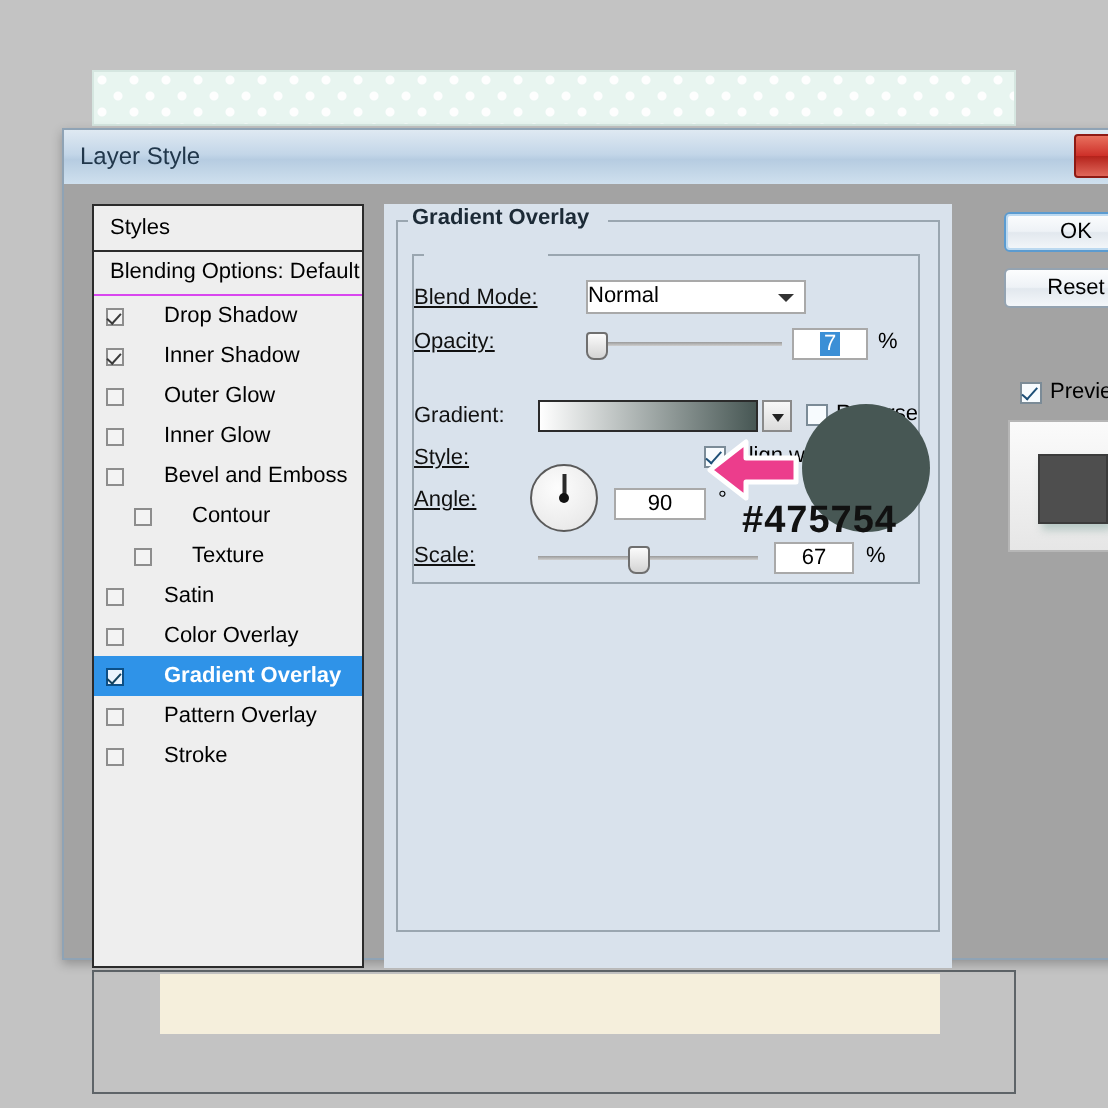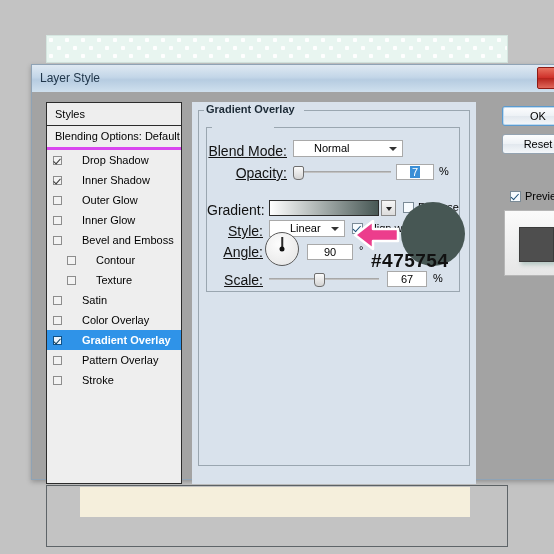--- a/index.html
+++ b/index.html
@@ -74,21 +74,21 @@
     border:1px solid #2b2b2b;
     box-sizing:border-box;
   }
   .sl-header{
     height:22px;line-height:22px;padding-left:8px;
     background:#eeeeee;border-bottom:1px solid #2b2b2b;
     font-size:11px;
   }
   .sl-sub{
     height:21px;line-height:21px;padding-left:8px;
-    background:#eeeeee;border-bottom:3px solid #d946ef;
+    background:#eeeeee;border-bottom:1px solid #d946ef;
     font-size:11px;
   }
   .sl-item{
     height:20px;line-height:20px;padding-left:6px;
     display:flex;align-items:center;gap:20px;
     font-size:11px;
   }
   .sl-item.indent{padding-left:20px;}
   .sl-item.selected{background:#2f93e8;color:#fff;font-weight:bold;}
   .cb{
@@ -124,29 +124,29 @@
   .fs-inner{
     position:absolute;left:14px;top:25px;width:254px;height:165px;
     border:1px solid #9aa6b0;border-top:none;
     box-sizing:border-box;
   }
   .fs-inner-top{
     position:absolute;left:14px;top:25px;width:254px;height:1px;
     background:linear-gradient(to right,#9aa6b0 0,#9aa6b0 6px,transparent 6px,transparent 68px,#9aa6b0 68px,#9aa6b0 100%);
   }
   .lbl{
-    position:absolute;text-align:right;font-size:14px;color:#111;
+    position:absolute;font-size:11px;color:#111;
     white-space:nowrap;
   }
   .u{text-decoration:underline;}
 
   .combo{
     position:absolute;height:17px;background:#fff;
     border:1px solid #a9a9a9;box-sizing:border-box;
-    font-size:11px;line-height:15px;padding-left:20px;
+    font-size:11px;line-height:15px;padding-left:0;
     cursor:pointer;
   }
   .combo .arw{
     position:absolute;right:5px;top:6px;
     width:0;height:0;border-left:4px solid transparent;
     border-right:4px solid transparent;border-top:4px solid #333;
   }
   .numbox{
     position:absolute;height:16px;background:#fff;
     border:1px solid #a9a9a9;box-sizing:border-box;
@@ -349,24 +349,20 @@
 
         <div class="lbl" style="left:0;top:75px;width:56px;">Gradient:</div>
         <div id="grad-swatch" style="background: linear-gradient(to right, rgb(255, 255, 255) 0%, rgb(71, 87, 84) 100%);"></div>
         <div id="grad-dd"></div>
         <div class="chk" style="left:196px;top:74px;">
           <span class="chkbox"></span>
           <span>Reverse</span>
         </div>
 
         <div class="lbl u" style="left:0;top:96px;width:56px;">Style:</div>
-        <div class="combo" style="left:62px;top:93px;width:76px;">
-          <span>Linear</span>
-          <span class="arw"></span>
-        </div>
         <div class="chk" style="left:145px;top:95px;">
           <span class="chkbox on"></span>
           <span>Align with Layer</span>
         </div>
 
         <div class="lbl u" style="left:0;top:117px;width:56px;">Angle:</div>
         <div id="angle-dial">
           <div id="angle-needle"></div>
           <div id="angle-hub"></div>
         </div>

